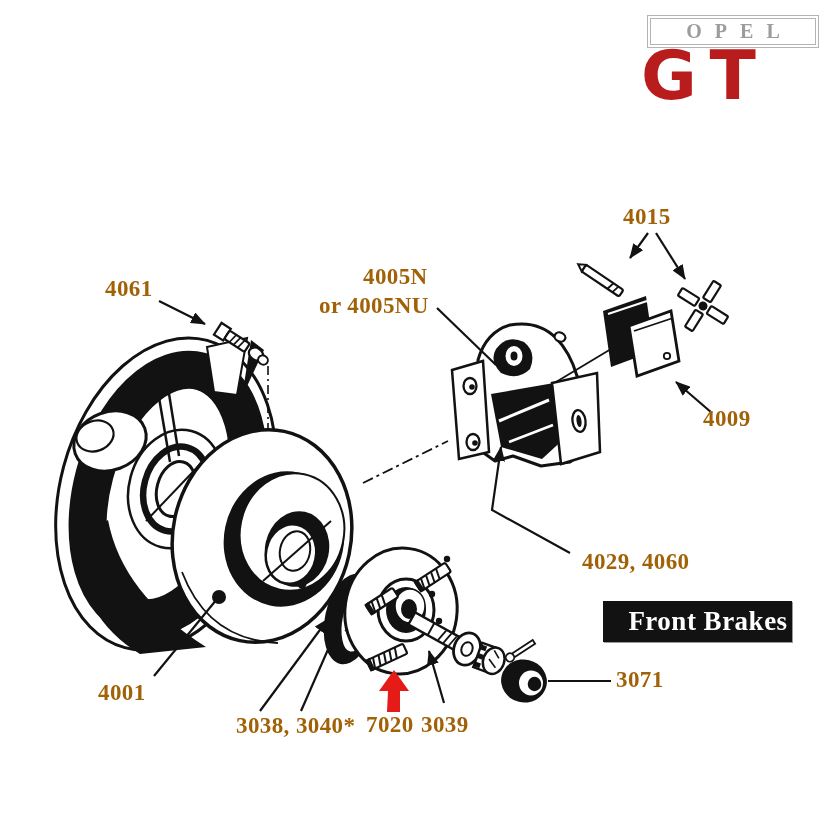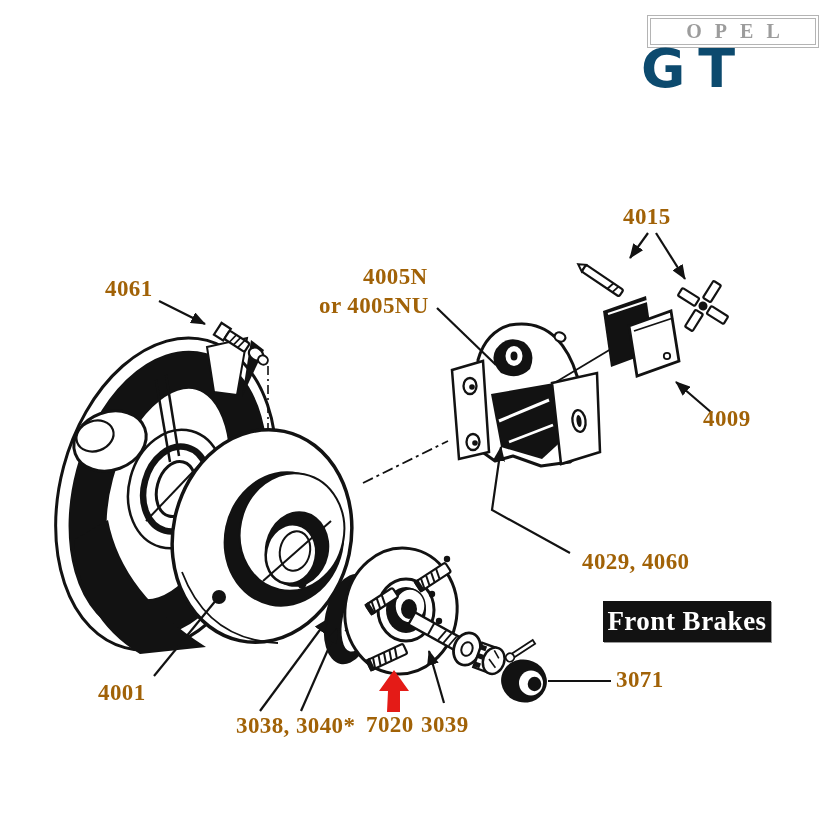--- a/index.html
+++ b/index.html
@@ -8,30 +8,30 @@
   .stage svg{position:absolute;left:0;top:0;}
   .plabel{position:absolute;font-weight:700;font-size:23px;color:#a16207;
           letter-spacing:0.4px;white-space:nowrap;line-height:1.0;}
   
   .opel-box{position:absolute;left:647px;top:15px;width:170px;height:31px;
             border:1px solid #b4b4b4;}
   .opel-inner{position:absolute;left:2px;top:2px;right:2px;bottom:2px;
               border:1px solid #b4b4b4;display:flex;align-items:center;justify-content:center;}
   .opel-text{font-size:20px;font-weight:700;color:#9c9c9c;letter-spacing:13px;
              padding-left:13px;font-family:"Liberation Serif",serif;}
-  .gt-text{position:absolute;left:641px;top:42px;font-size:54px;line-height:1;
+  .gt-text{position:absolute;left:641px;top:42px;font-size:68px;line-height:1;
            font-family:"DejaVu Sans","Liberation Sans",sans-serif;font-weight:700;
-           color:#0c4a6e;letter-spacing:14px;}
+           color:#b91c1c;letter-spacing:14px;}
   .source-text{position:absolute;left:626px;top:106px;font-size:42px;line-height:1;
            font-family:"DejaVu Sans","Liberation Sans",sans-serif;font-style:italic;
            font-weight:700;color:#c3c3c3;-webkit-text-stroke:1px #9e9e9e;letter-spacing:2px;}
   .title-box{position:absolute;left:603px;top:601px;width:168px;height:41px;
              background:#121212;color:#ffffff;display:flex;align-items:center;
              justify-content:center;font-weight:700;font-size:27px;letter-spacing:0.5px;
-             box-shadow:1px 1px 0 #9a9a9a;}
+             box-shadow:1px 1px 0 #9a9a9a;padding-left:21px;}
 </style>
 </head>
 <body>
 
 <div class="stage">
 
   <svg width="840" height="840" viewBox="0 0 840 840">
     <defs>
       <marker id="ah" markerUnits="userSpaceOnUse" markerWidth="16" markerHeight="12" refX="14" refY="6" orient="auto">
         <path d="M0,0 L15,6 L0,12 Z" fill="#121212"></path>

